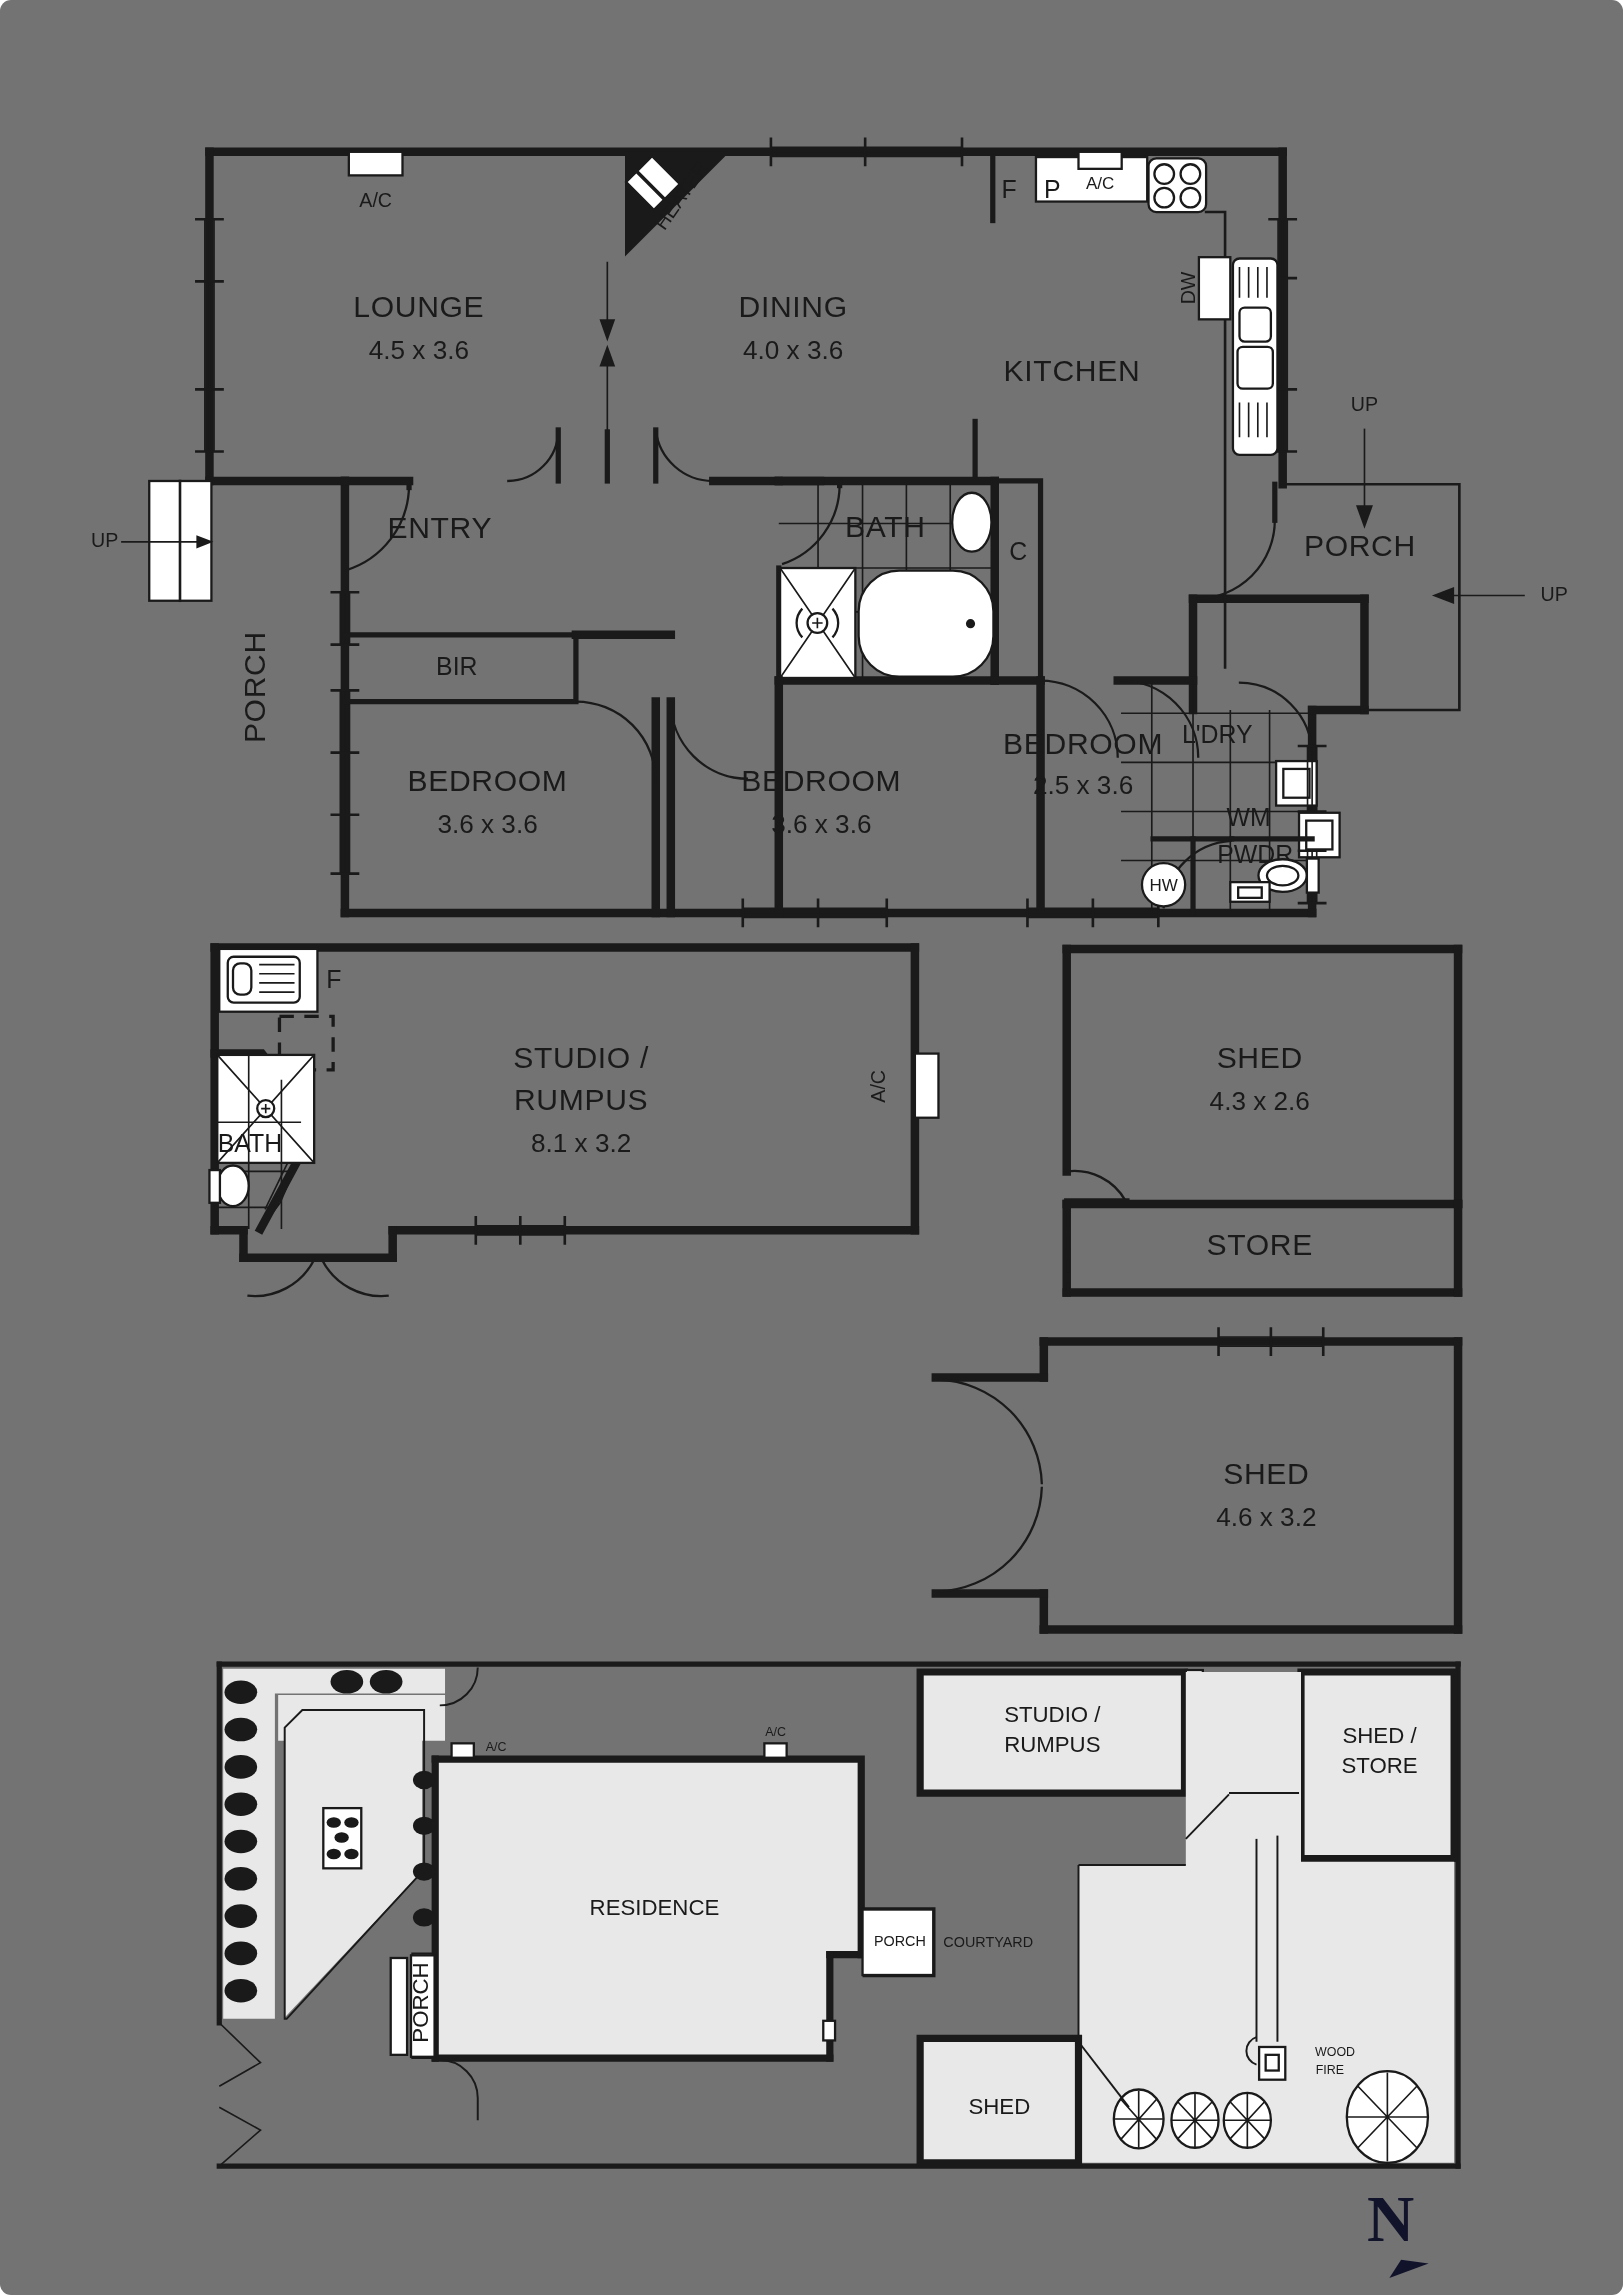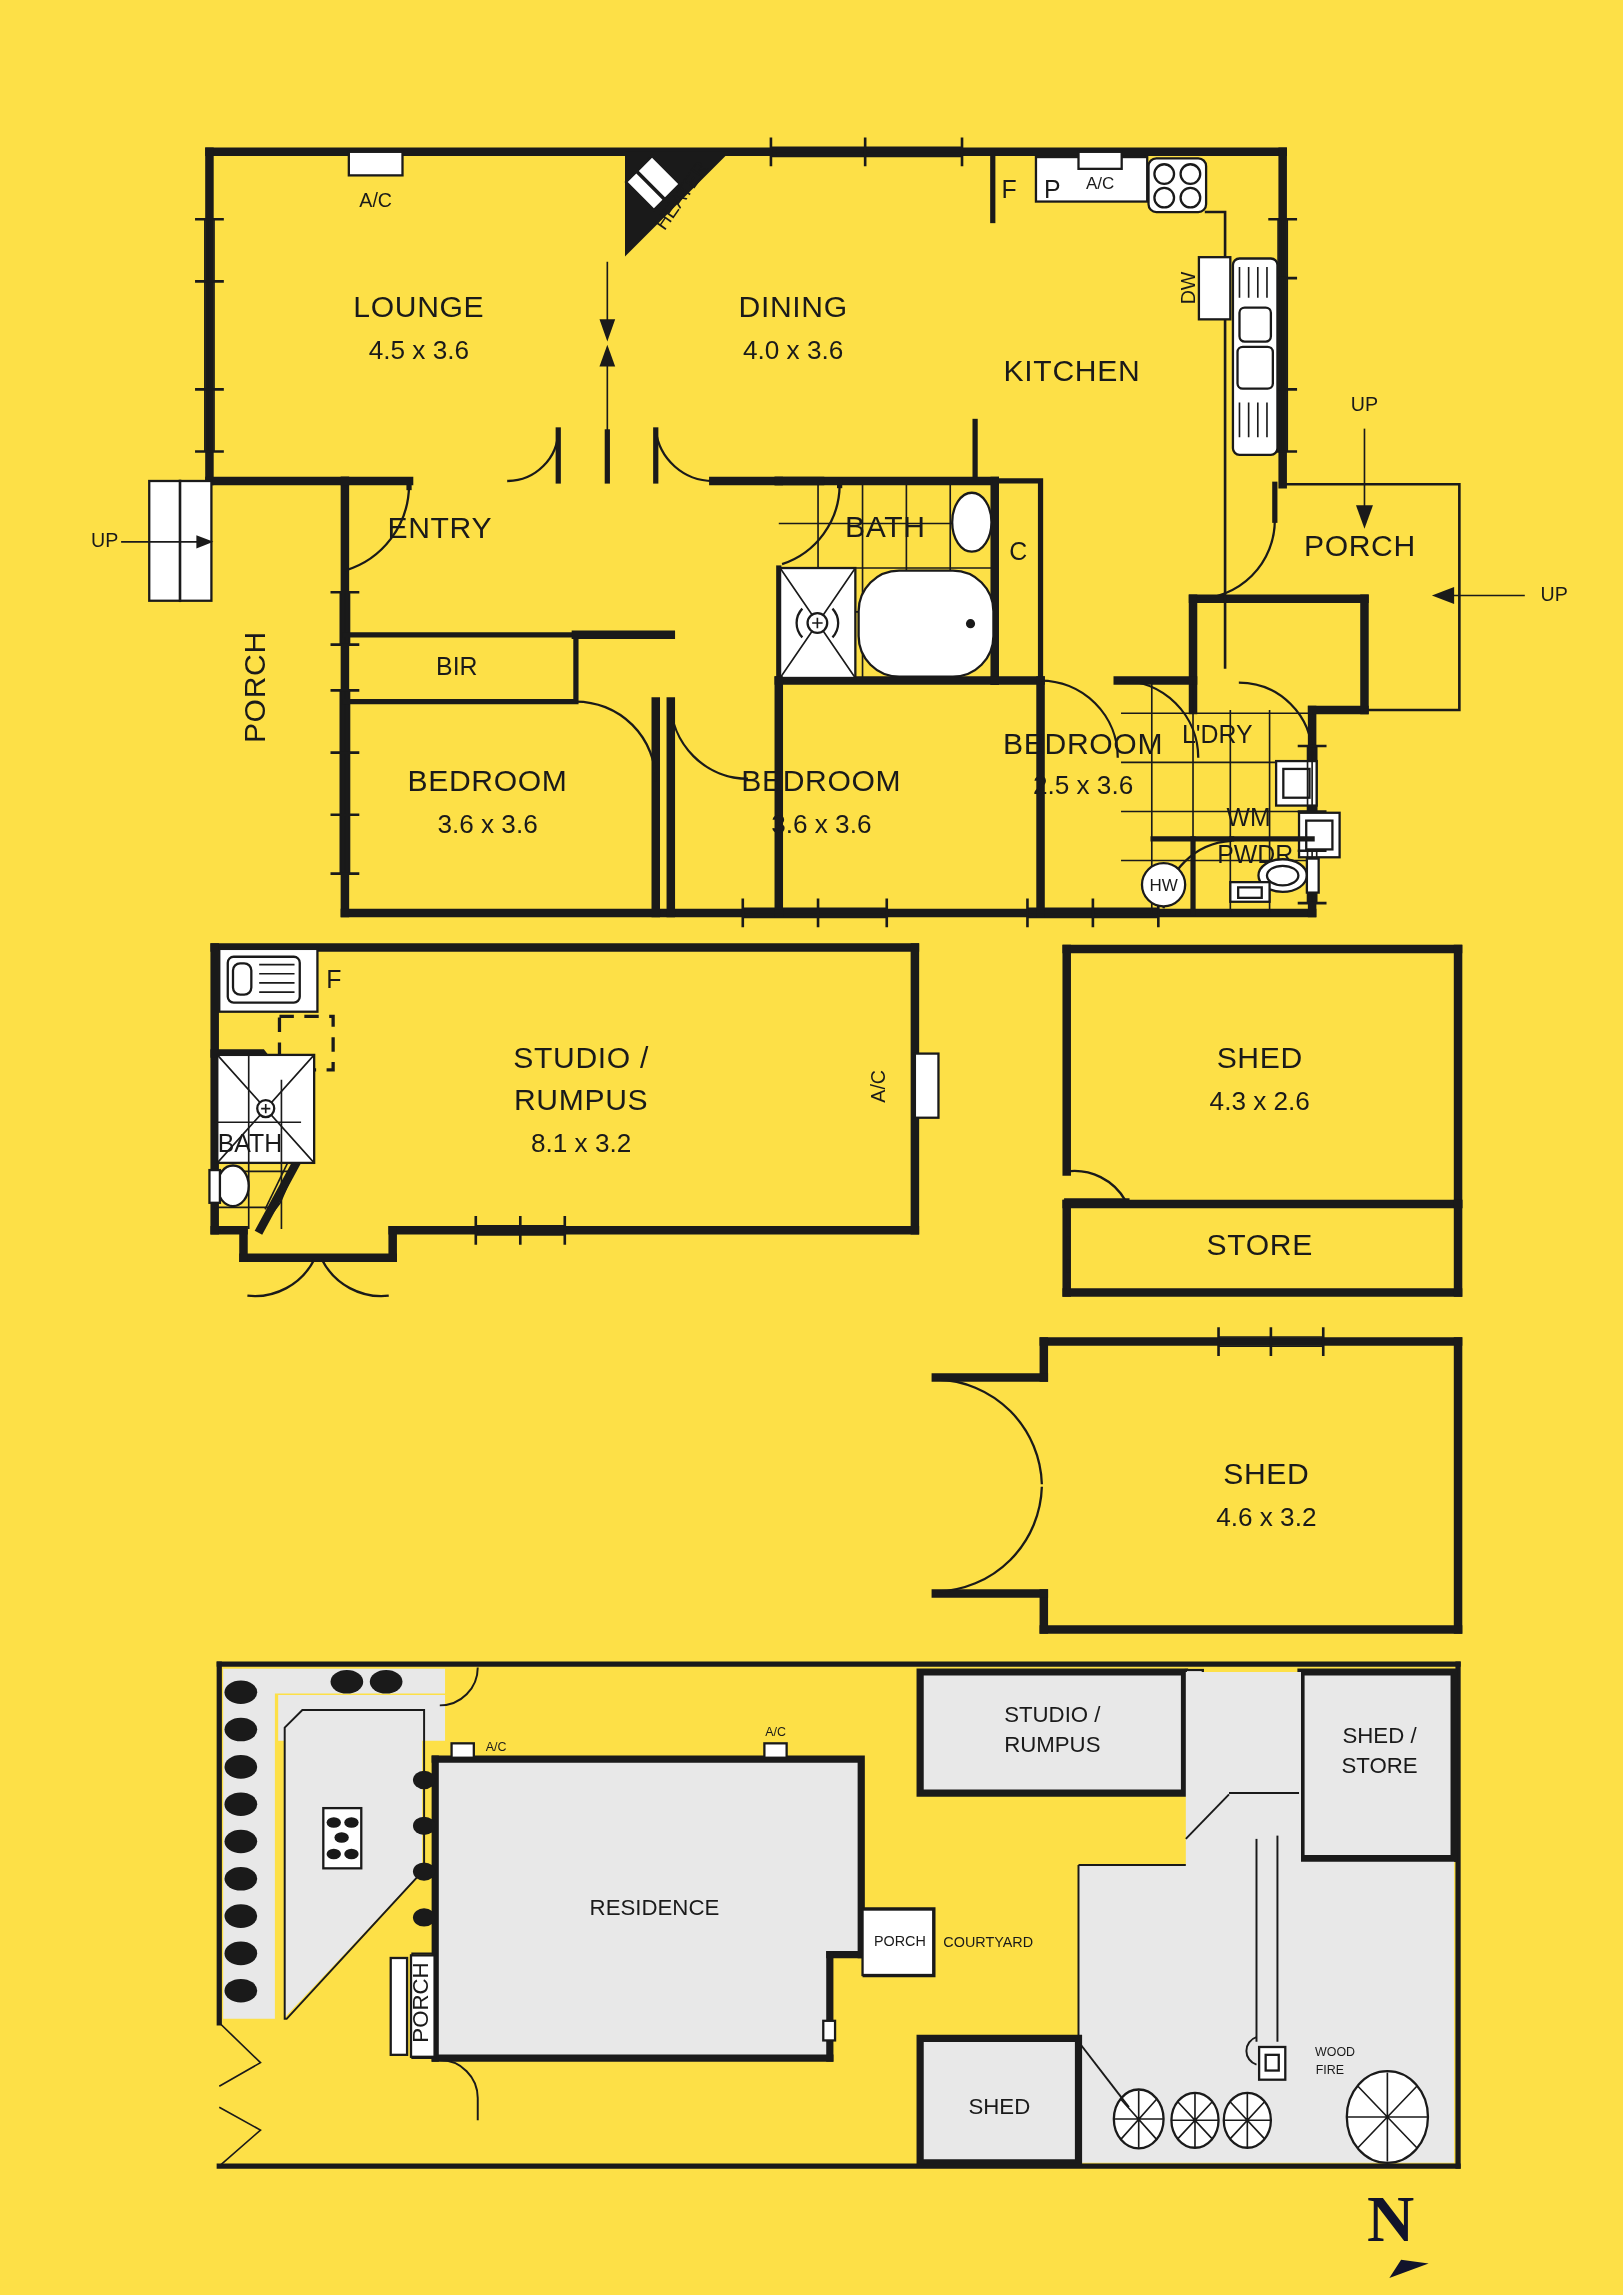--- a/index.html
+++ b/index.html
@@ -5,22 +5,23 @@
 <style>
   html, body {
     margin: 0; padding: 0;
     background: #ffffff;
     font-family: "Liberation Sans", sans-serif;
   }
   #page {
     position: relative;
     width: 1623px;
     height: 2295px;
-    background: #fde047;
+    background: #737373;
     overflow: hidden;
+    border-radius: 11px;
   }
   svg.plan {
     position: absolute;
     top: 0; left: 0;
     width: 1623px;
     height: 2295px;
   }
   .lbl {
     font-family: "Liberation Sans", sans-serif;
     fill: #1a1a1a;

